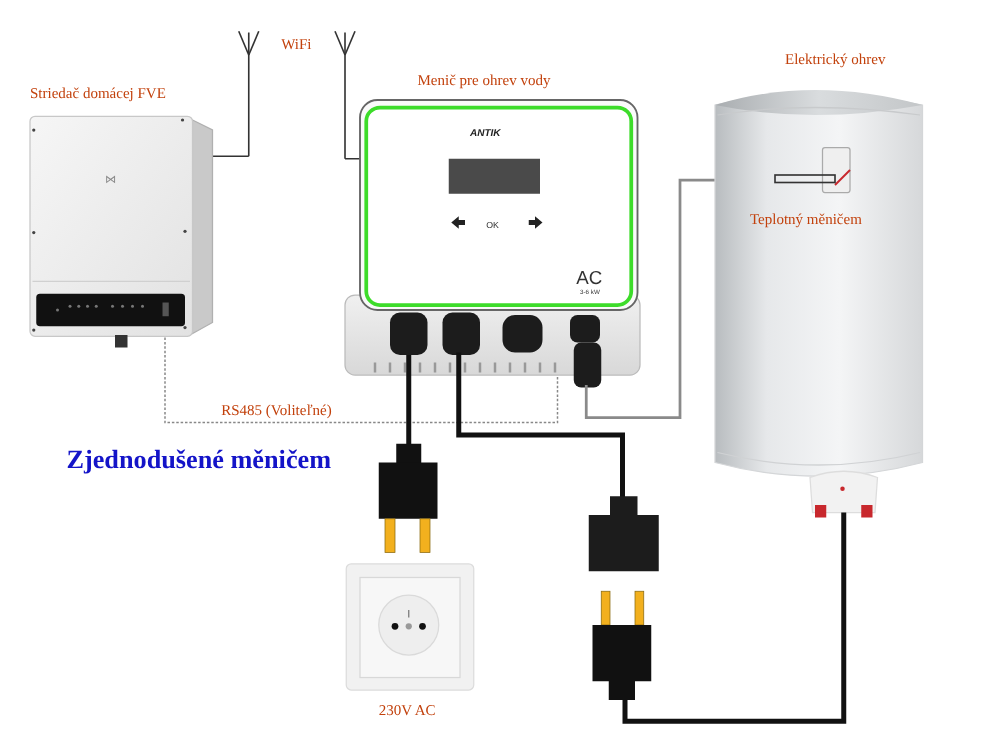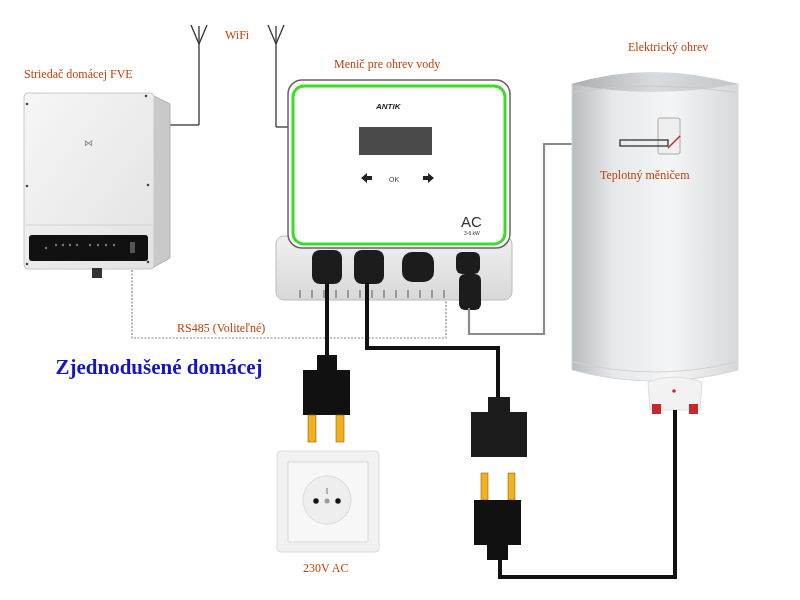--- a/index.html
+++ b/index.html
@@ -172,14 +172,14 @@
 
 <div class="lbl" style="left:24px; top:67px;">Striedač domácej FVE</div>
 <div class="lbl" style="left:225px; top:28px;">WiFi</div>
 <div class="lbl" style="left:334px; top:57px;">Menič pre ohrev vody</div>
 <div class="lbl" style="left:628px; top:40px;">Elektrický ohrev</div>
 <div class="lbl" style="left:600px; top:168px;">Teplotný měničem</div>
 <div class="lbl" style="left:177px; top:321px;">RS485 (Voliteľné)</div>
 <div class="lbl" style="left:303px; top:561px;">230V AC</div>
 
 <div class="title-block">
-  <div>Zjednodušené domácej</div>
+  <div>Zjednodušené měničem</div>
 </div>
 
 </body></html>

